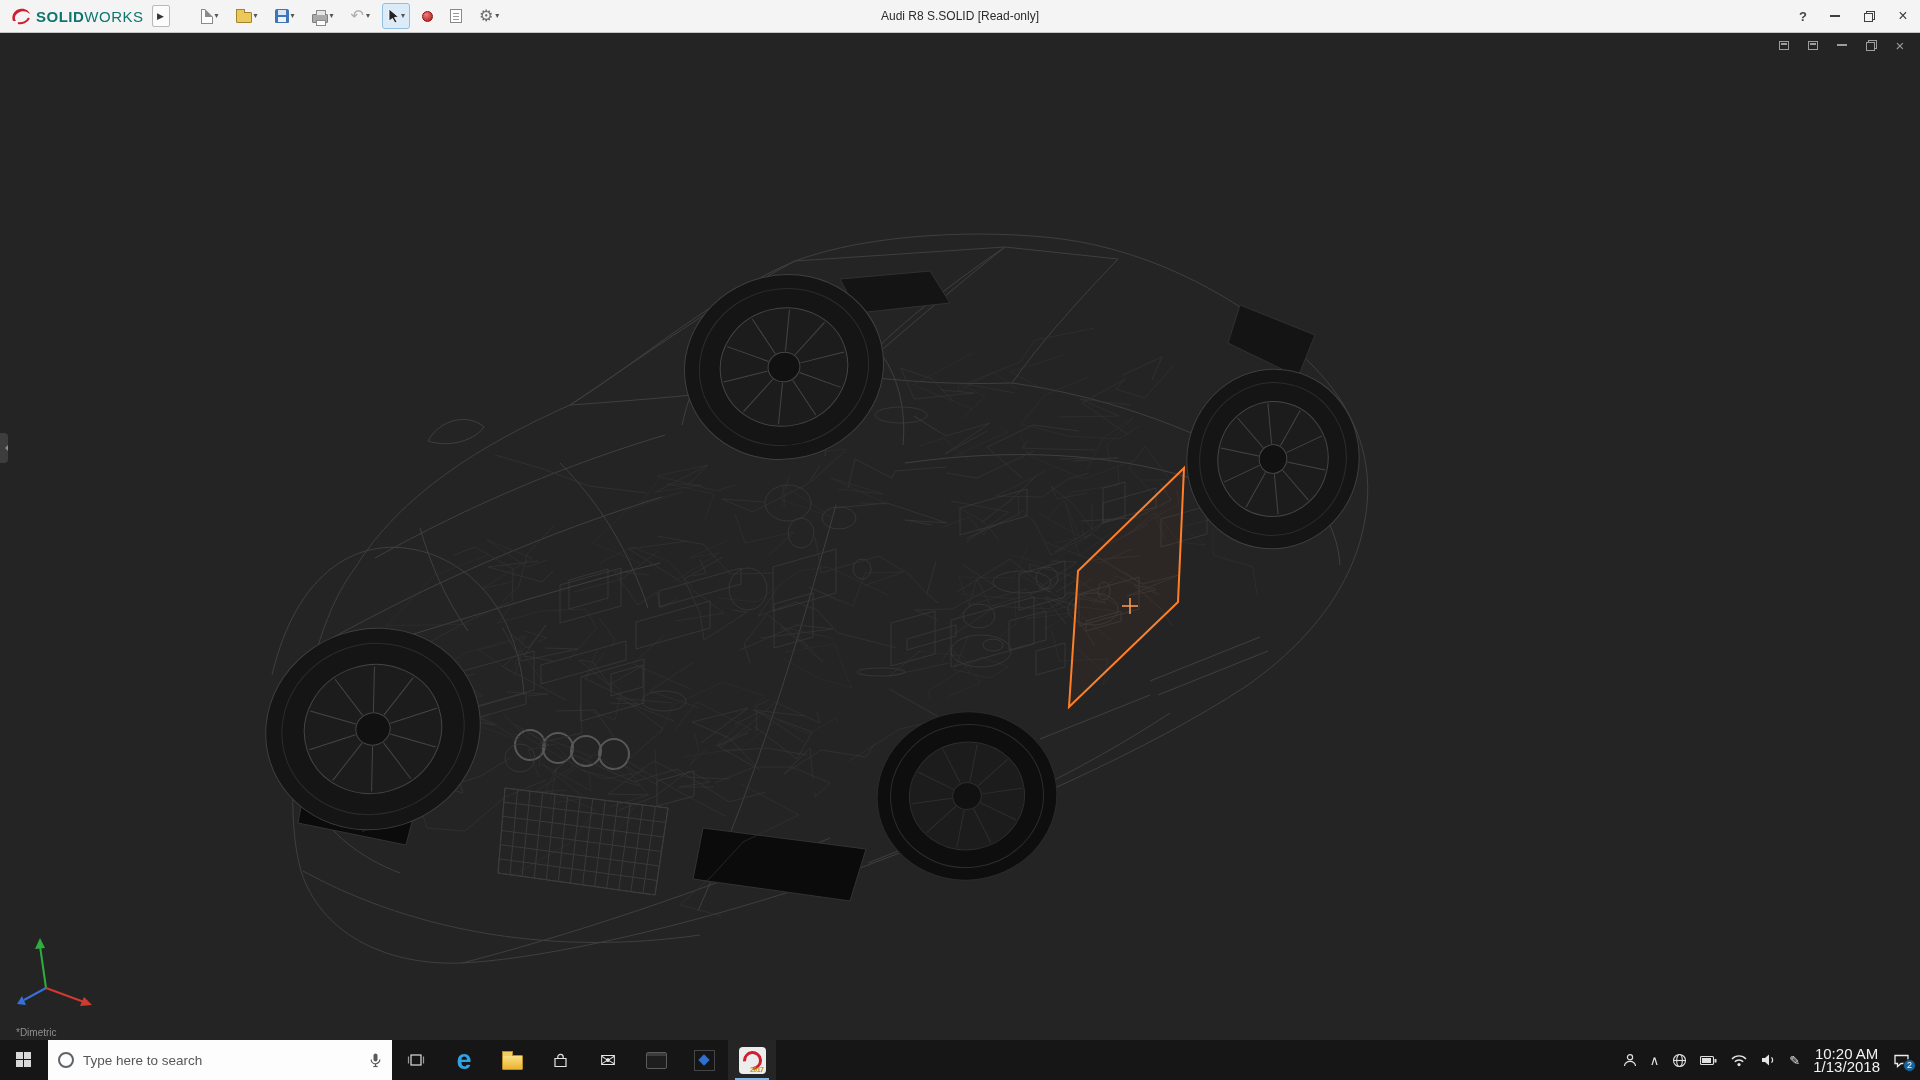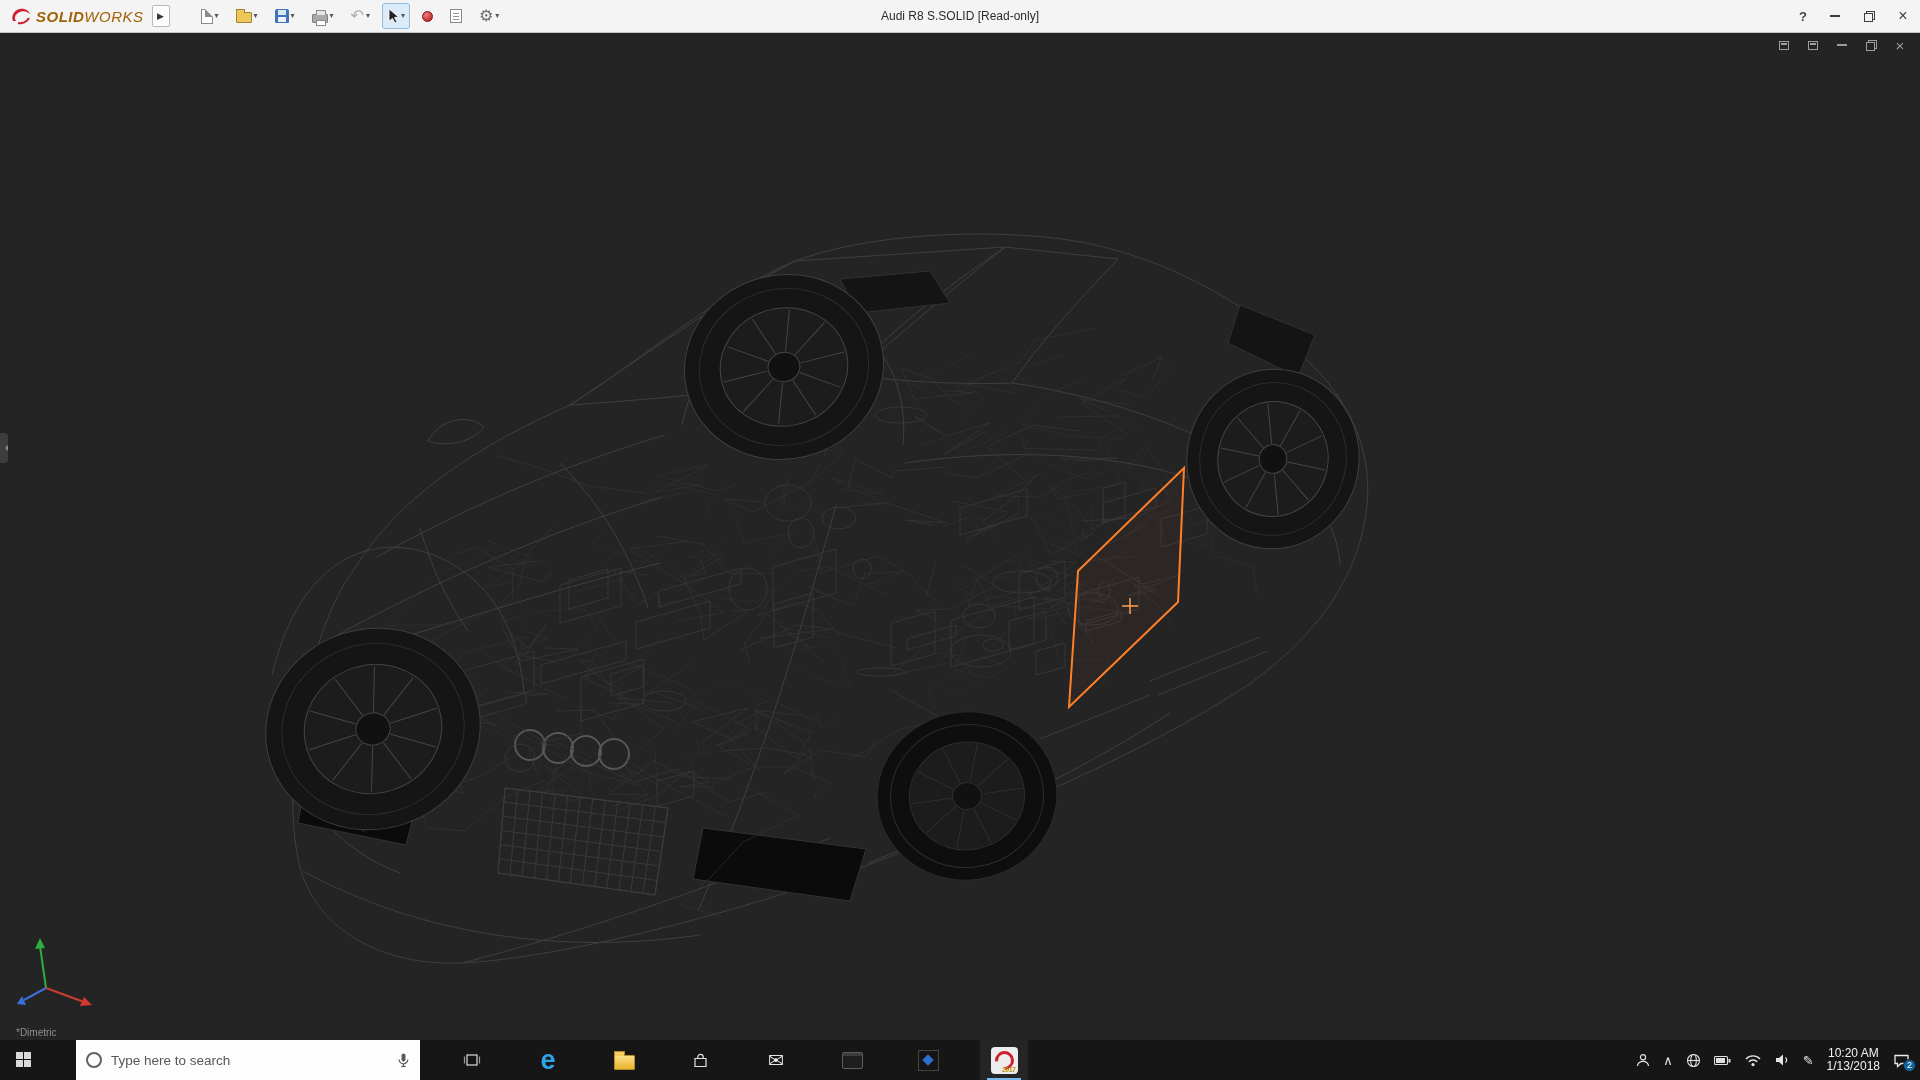--- a/index.html
+++ b/index.html
@@ -4,21 +4,21 @@
 <title>SOLIDWORKS</title>
 <style>
   *{margin:0;padding:0;box-sizing:border-box;}
   html,body{width:1920px;height:1080px;overflow:hidden;background:#000;
     font-family:"Liberation Sans","DejaVu Sans",sans-serif;-webkit-font-smoothing:antialiased;}
 
   
   .titlebar{position:absolute;top:0;left:0;width:1920px;height:33px;background:#f4f4f4;
     border-bottom:1px solid #c6c6c6;display:flex;align-items:center;z-index:20;}
   .brand{display:flex;align-items:center;gap:4px;padding:0 8px 0 10px;height:100%;}
-  .brand-name{font-size:15px;letter-spacing:.5px;color:#a16207;white-space:nowrap;font-style:italic;}
+  .brand-name{font-size:15px;letter-spacing:.5px;color:#0f766e;white-space:nowrap;}
   .brand-name b{font-weight:bold;}
   .brand-name span{font-weight:normal;}
   .expand-btn{width:18px;height:22px;border:1px solid #b9b9b9;background:#fcfcfc;border-radius:2px;
     font-size:9px;color:#333;display:flex;align-items:center;justify-content:center;margin-right:26px;cursor:pointer;}
   .toolbar{display:flex;align-items:center;gap:7px;}
   .tb-btn{height:26px;display:flex;align-items:center;gap:2px;padding:0 4px;border-radius:3px;border:1px solid transparent;cursor:pointer;}
   .tb-btn.active{background:#dcebf8;border-color:#93bede;}
   .caret{font-size:8px;color:#555;line-height:1;}
   .glyph-icon{font-size:16px;color:#6e6e6e;line-height:1;}
   .glyph-icon.disabled{color:#ababab;}
@@ -52,21 +52,21 @@
   .doc-controls .dc{display:flex;align-items:center;justify-content:center;width:16px;height:16px;cursor:pointer;font-size:13px;}
   .ic-frame{width:10px;height:9px;border:1px solid currentColor;position:relative;display:inline-block;}
   .ic-frame::before{content:"";position:absolute;left:1px;right:1px;top:1px;height:2px;background:currentColor;}
   .ic-restore.dark{--resbg:#242424;}
   .flyout-handle{position:absolute;left:0;top:400px;width:8px;height:30px;background:#3d3d3d;border-radius:0 4px 4px 0;cursor:pointer;}
   .flyout-handle::before{content:"";position:absolute;left:2px;top:12px;border:3px solid transparent;border-right-color:#8a8a8a;}
   .triad{position:absolute;left:8px;bottom:26px;}
   .view-label{position:absolute;left:16px;bottom:2px;font-size:10px;color:#8f8f8f;}
 
   
-  .taskbar{position:absolute;bottom:0;left:0;width:1920px;height:40px;background:#161616;display:flex;align-items:stretch;z-index:30;gap:28px;}
+  .taskbar{position:absolute;bottom:0;left:0;width:1920px;height:40px;background:#161616;display:flex;align-items:stretch;z-index:30;}
   .tb-item{width:48px;display:flex;align-items:center;justify-content:center;cursor:pointer;position:relative;}
   .tb-item.running::after{content:"";position:absolute;bottom:0;left:7px;right:7px;height:2px;background:#76b9ed;}
   .tb-item.running{background:#252525;}
   .ic-win{width:16px;height:16px;display:grid;grid-template-columns:7px 7px;grid-template-rows:7px 7px;gap:1px;}
   .ic-win i{background:#d9d9d9;}
   .searchbox{width:344px;background:#fdfdfd;display:flex;align-items:center;gap:9px;padding:0 10px;cursor:text;}
   .cortana-ring{width:16px;height:16px;border:2px solid #5e6368;border-radius:50%;flex:none;}
   .searchbox input{flex:1;border:none;outline:none;background:transparent;font-size:13.5px;color:#333;font-family:inherit;}
   .searchbox input::placeholder{color:#575757;}
   .edge-e{font-size:27px;font-weight:bold;color:#2fa3e8;line-height:1;}
@@ -75,21 +75,21 @@
   .ic-console{width:21px;height:17px;background:#1e1e1e;border:1px solid #5c5c5c;border-radius:2px;position:relative;}
   .ic-console::before{content:"";position:absolute;top:0;left:0;right:0;height:3px;background:#3c3c3c;}
   .ic-darkapp{width:21px;height:21px;background:#151515;border:1px solid #454545;display:flex;align-items:center;justify-content:center;}
   .ic-darkapp::before{content:"";width:8px;height:8px;background:#2f6fd0;transform:rotate(45deg);}
   .ic-sw{width:27px;height:27px;background:#ededed;border-radius:4px;position:relative;display:flex;align-items:center;justify-content:center;}
   .ic-sw::before{content:"";width:13px;height:13px;border:3px solid #cf2030;border-bottom-color:transparent;border-radius:50%;transform:rotate(40deg);}
   .sw-year{position:absolute;bottom:1px;right:2px;font-size:7px;font-weight:bold;color:#c2920e;letter-spacing:-.5px;}
   .tray{margin-left:auto;display:flex;align-items:center;gap:13px;padding:0 10px 0 6px;}
   .tray-ic{display:flex;align-items:center;justify-content:center;cursor:pointer;color:#e2e2e2;}
   .tray-glyph{font-size:13px;color:#e2e2e2;line-height:1;}
-  .clock{font-size:12px;line-height:13px;color:#f2f2f2;text-align:center;cursor:pointer;}
+  .clock{font-size:15px;line-height:13px;color:#f2f2f2;text-align:center;cursor:pointer;}
   .action-center{position:relative;cursor:pointer;}
   .ac-badge{position:absolute;right:-6px;bottom:-4px;min-width:13px;height:13px;background:#1464a0;border-radius:50%;
     color:#fff;font-size:9px;display:flex;align-items:center;justify-content:center;border:1px solid #161616;}
 </style>
 </head>
 <body>
 
 <div class="titlebar">
   <div class="brand">
     <svg width="22" height="20" viewBox="0 0 22 20">

